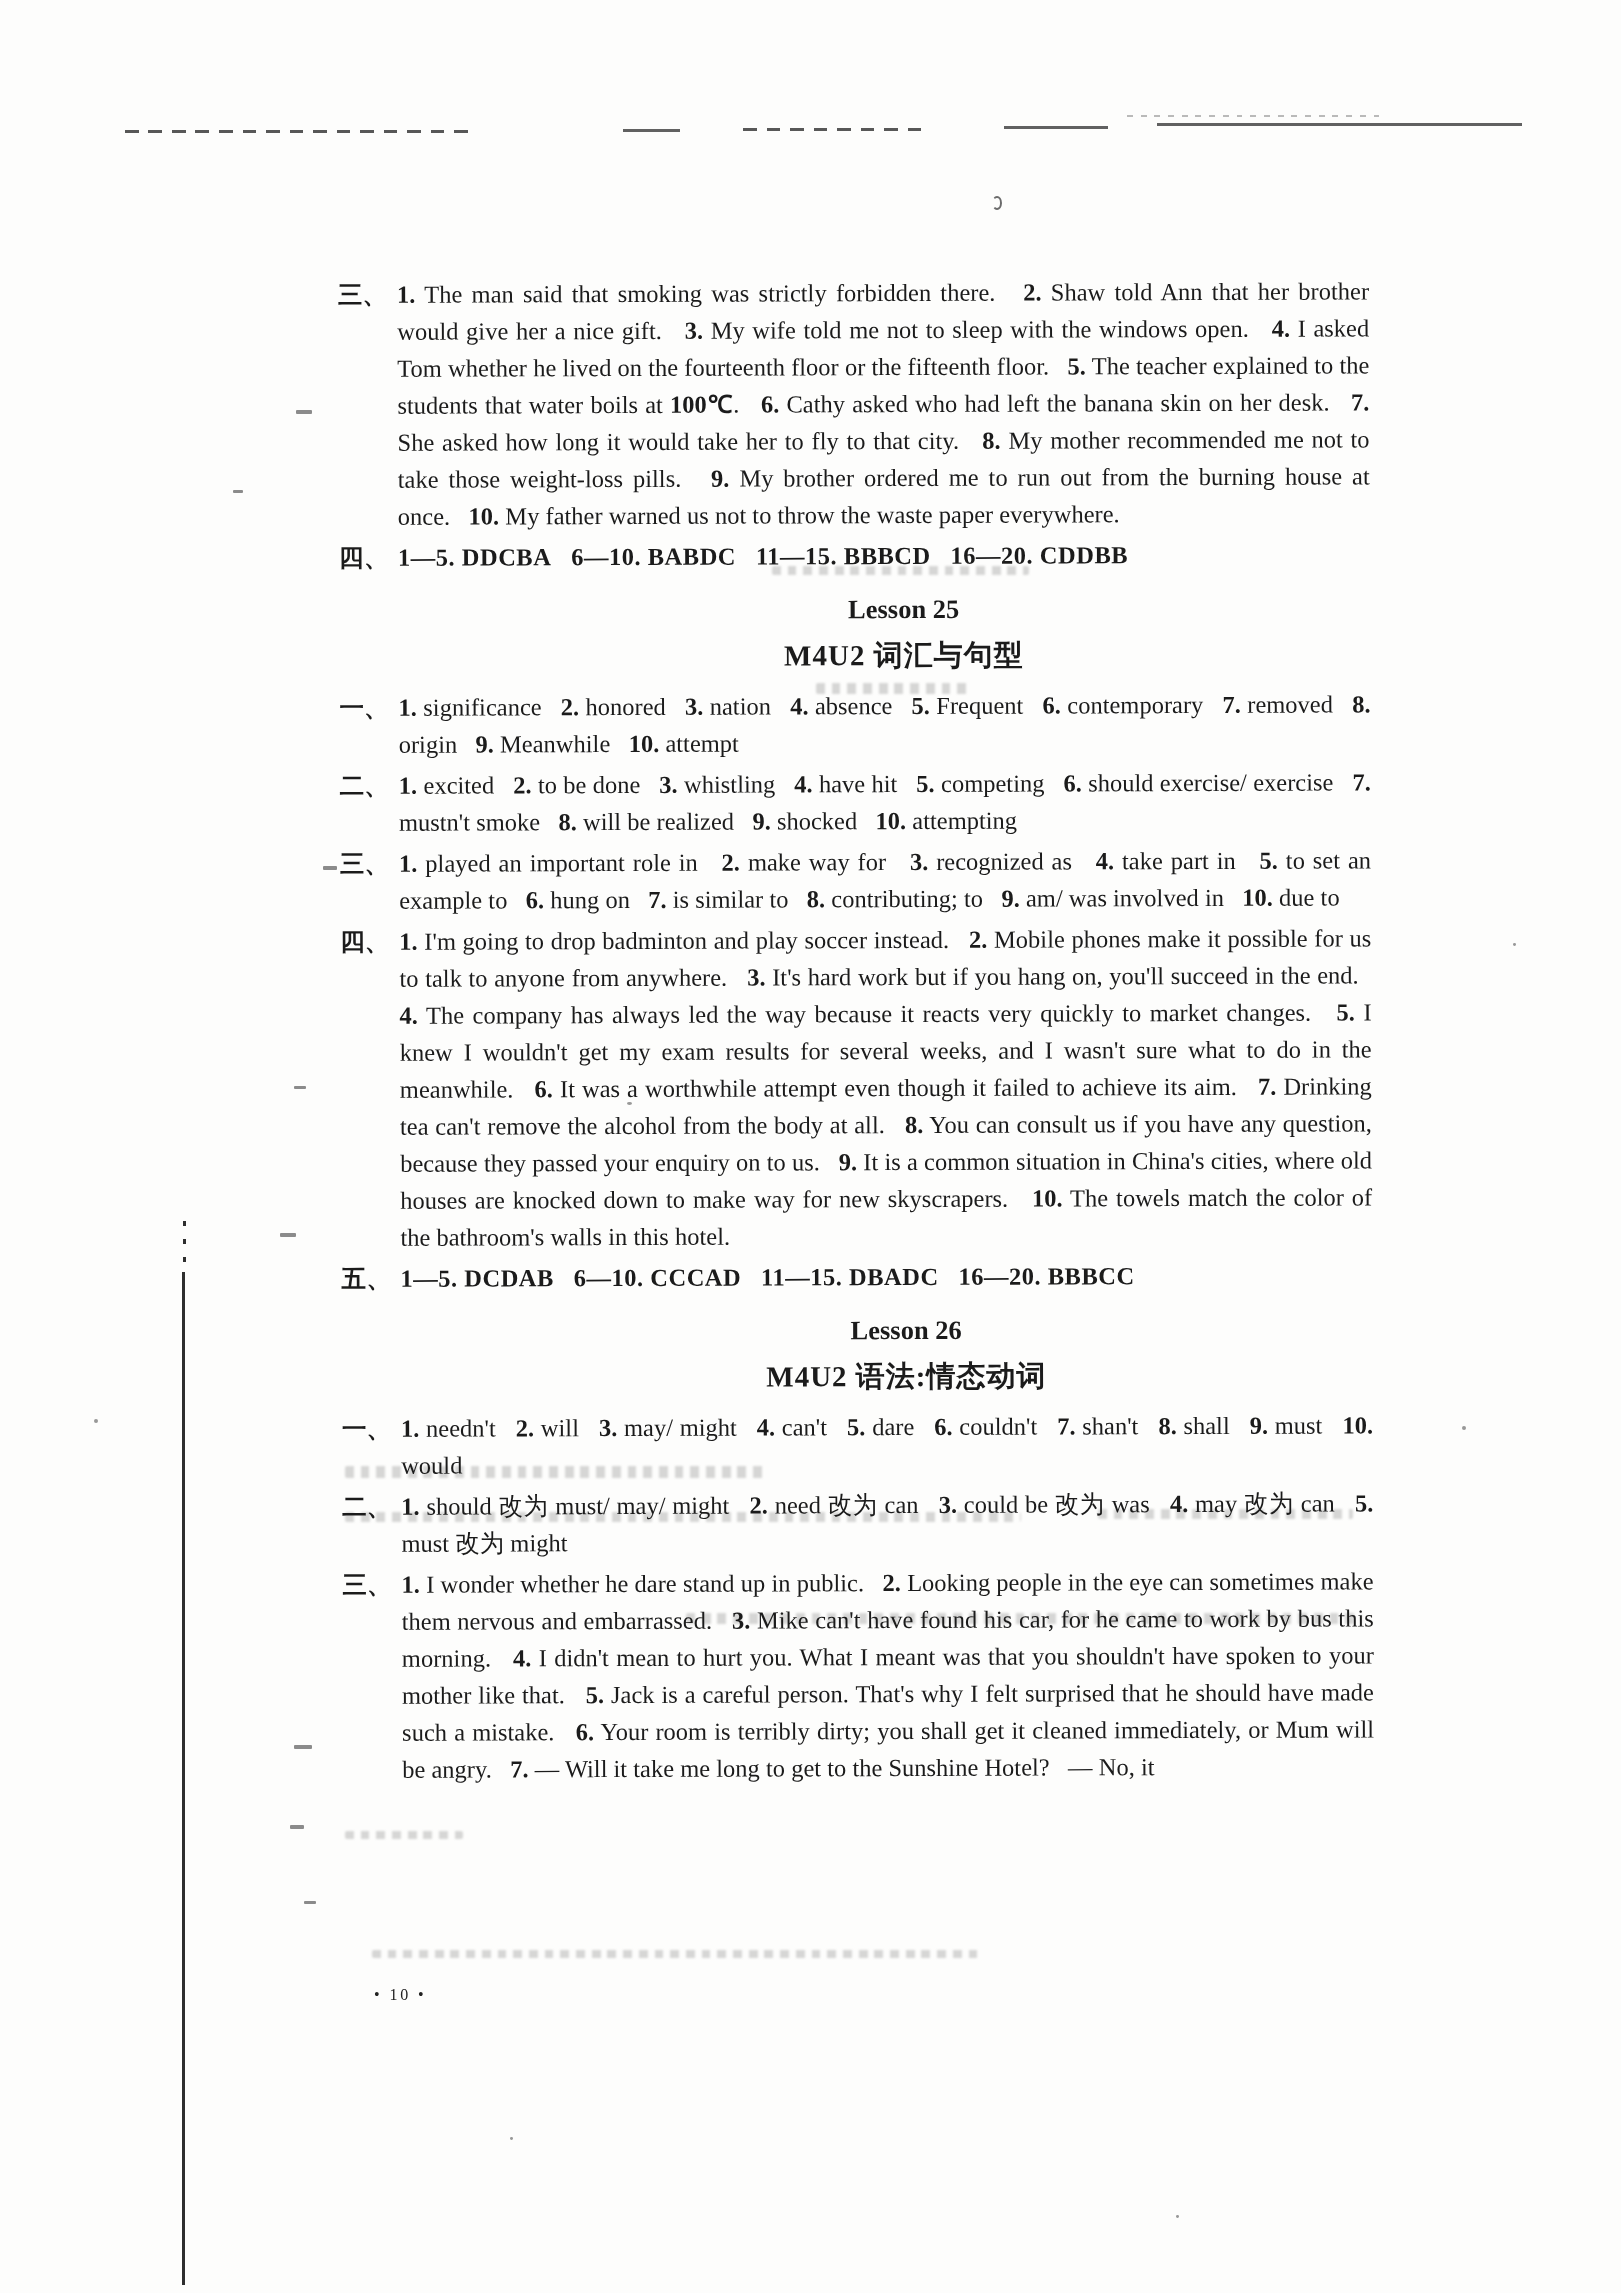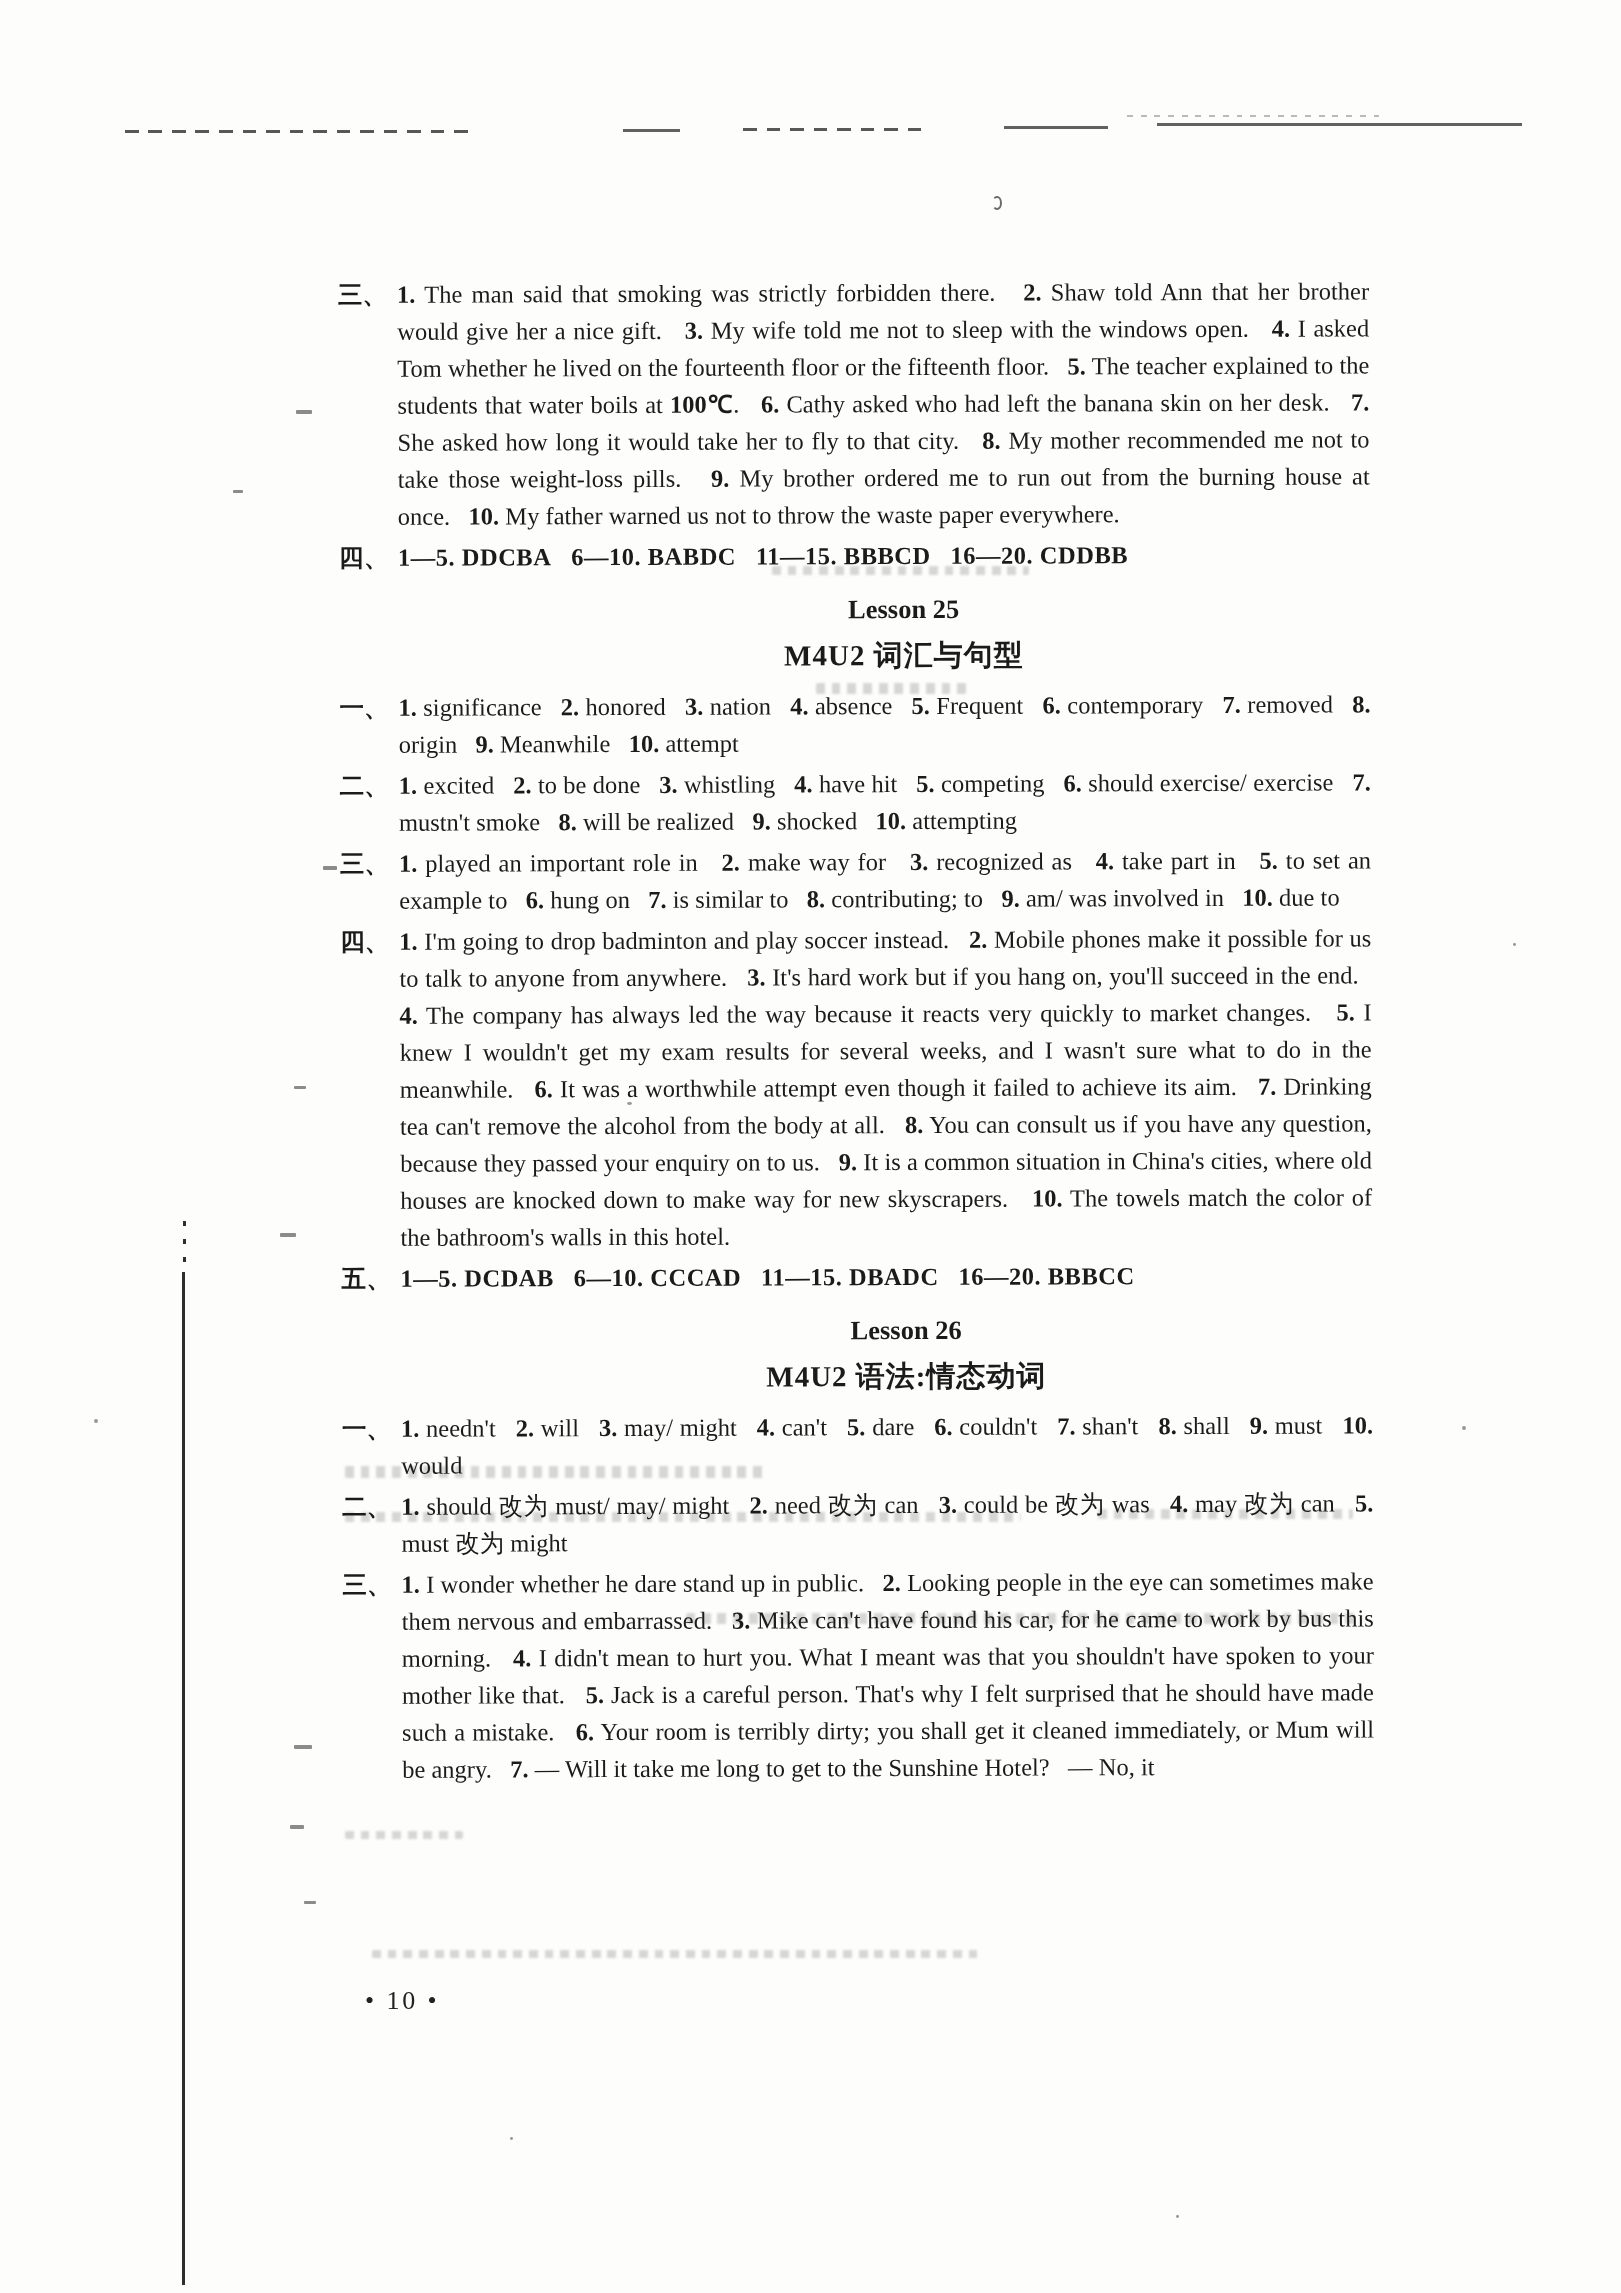--- a/index.html
+++ b/index.html
@@ -31,22 +31,22 @@
   .lesson-title{
     text-align:center;font-weight:bold;font-size:26.5px;line-height:39px;
     margin:15.7px 0 5.9px 0;transform:translateX(49px);
   }
   .lesson-subtitle{
     text-align:center;font-weight:bold;font-size:29px;line-height:43px;
     margin:5.9px 0 9.8px 0;transform:translateX(49px);
     letter-spacing:1px;
   }
   .page-number{
-    position:absolute;left:365px;top:1986px;
-    font-size:26px;color:#222;letter-spacing:2.9px;
+    position:absolute;left:374px;top:1986px;
+    font-size:16px;color:#222;letter-spacing:2.9px;
   }
   
   .art{position:absolute;pointer-events:none;}
   .dashseg{height:2.9px;background:repeating-linear-gradient(90deg,#3a3a3a 0 13.7px,transparent 13.7px 23.5px);opacity:.85;}
   .solidseg{height:2.9px;background:#3a3a3a;opacity:.8;}
   .faintdash{height:2px;background:repeating-linear-gradient(90deg,rgba(60,60,60,.35) 0 5.9px,transparent 5.9px 13.7px);}
   .vline{width:2.9px;background:#2e2e2e;}
   .vdot{width:2.9px;height:4.9px;background:#2e2e2e;}
   .bleed{
     background:repeating-linear-gradient(90deg,rgba(80,80,80,.22) 0 8.8px,rgba(0,0,0,0) 8.8px 15.7px);

